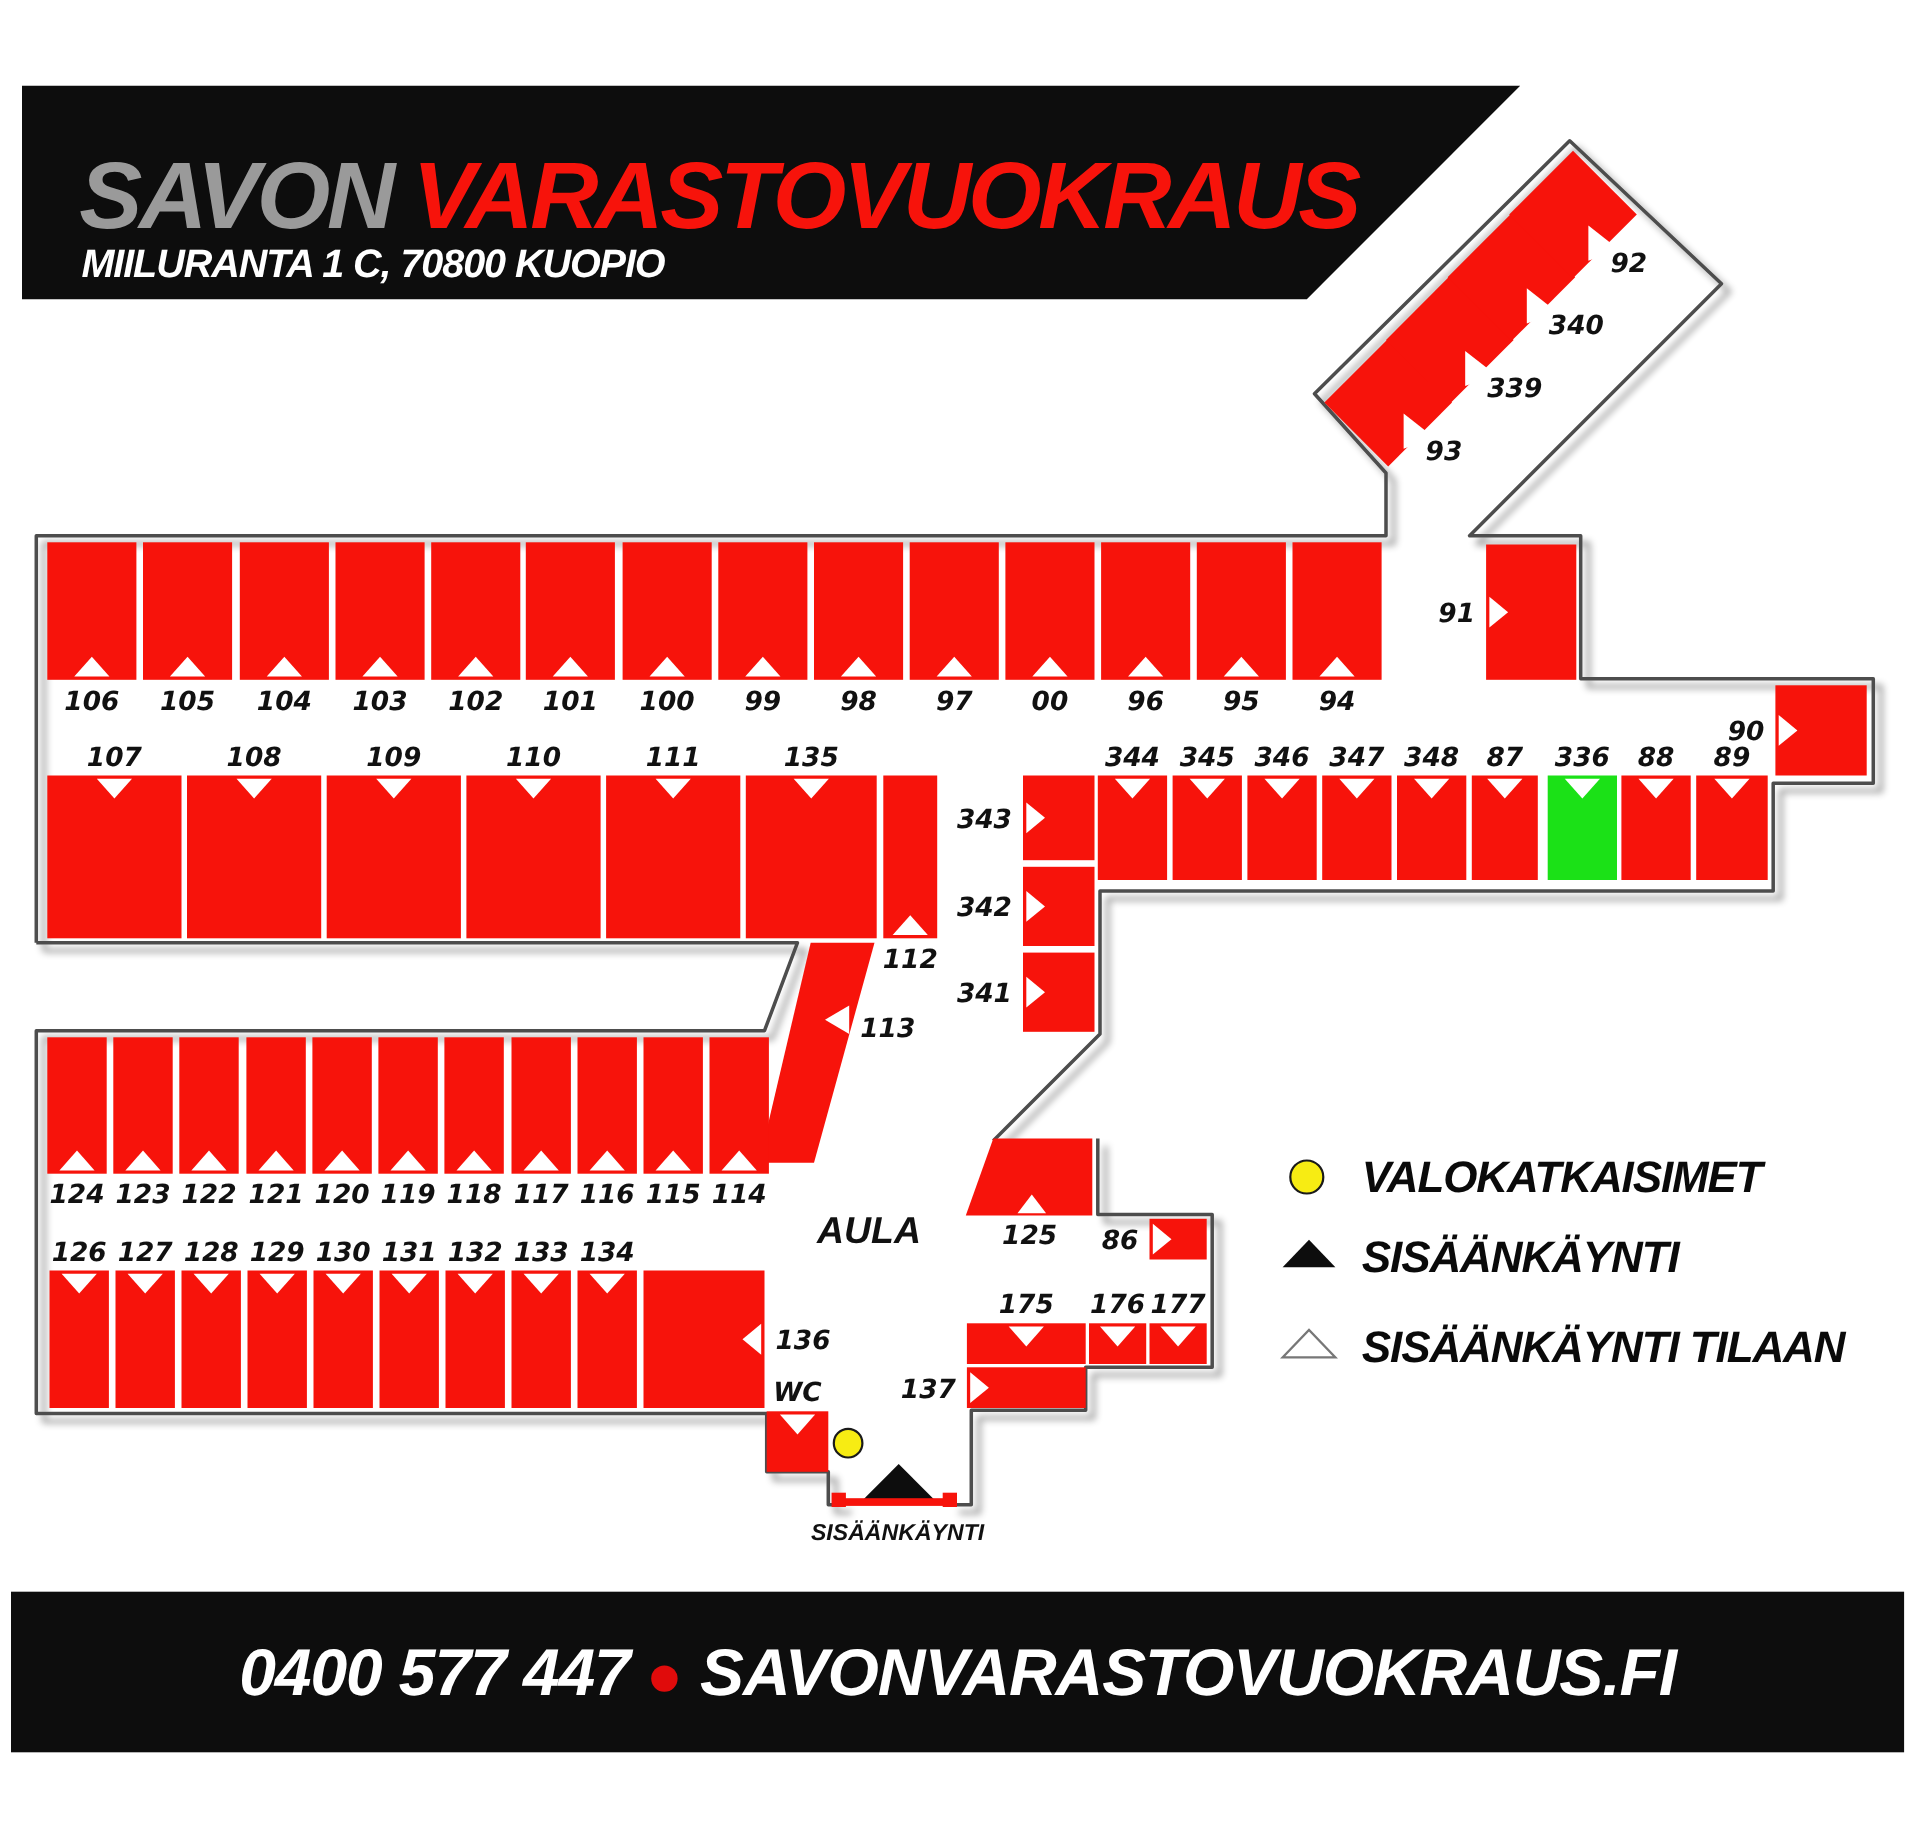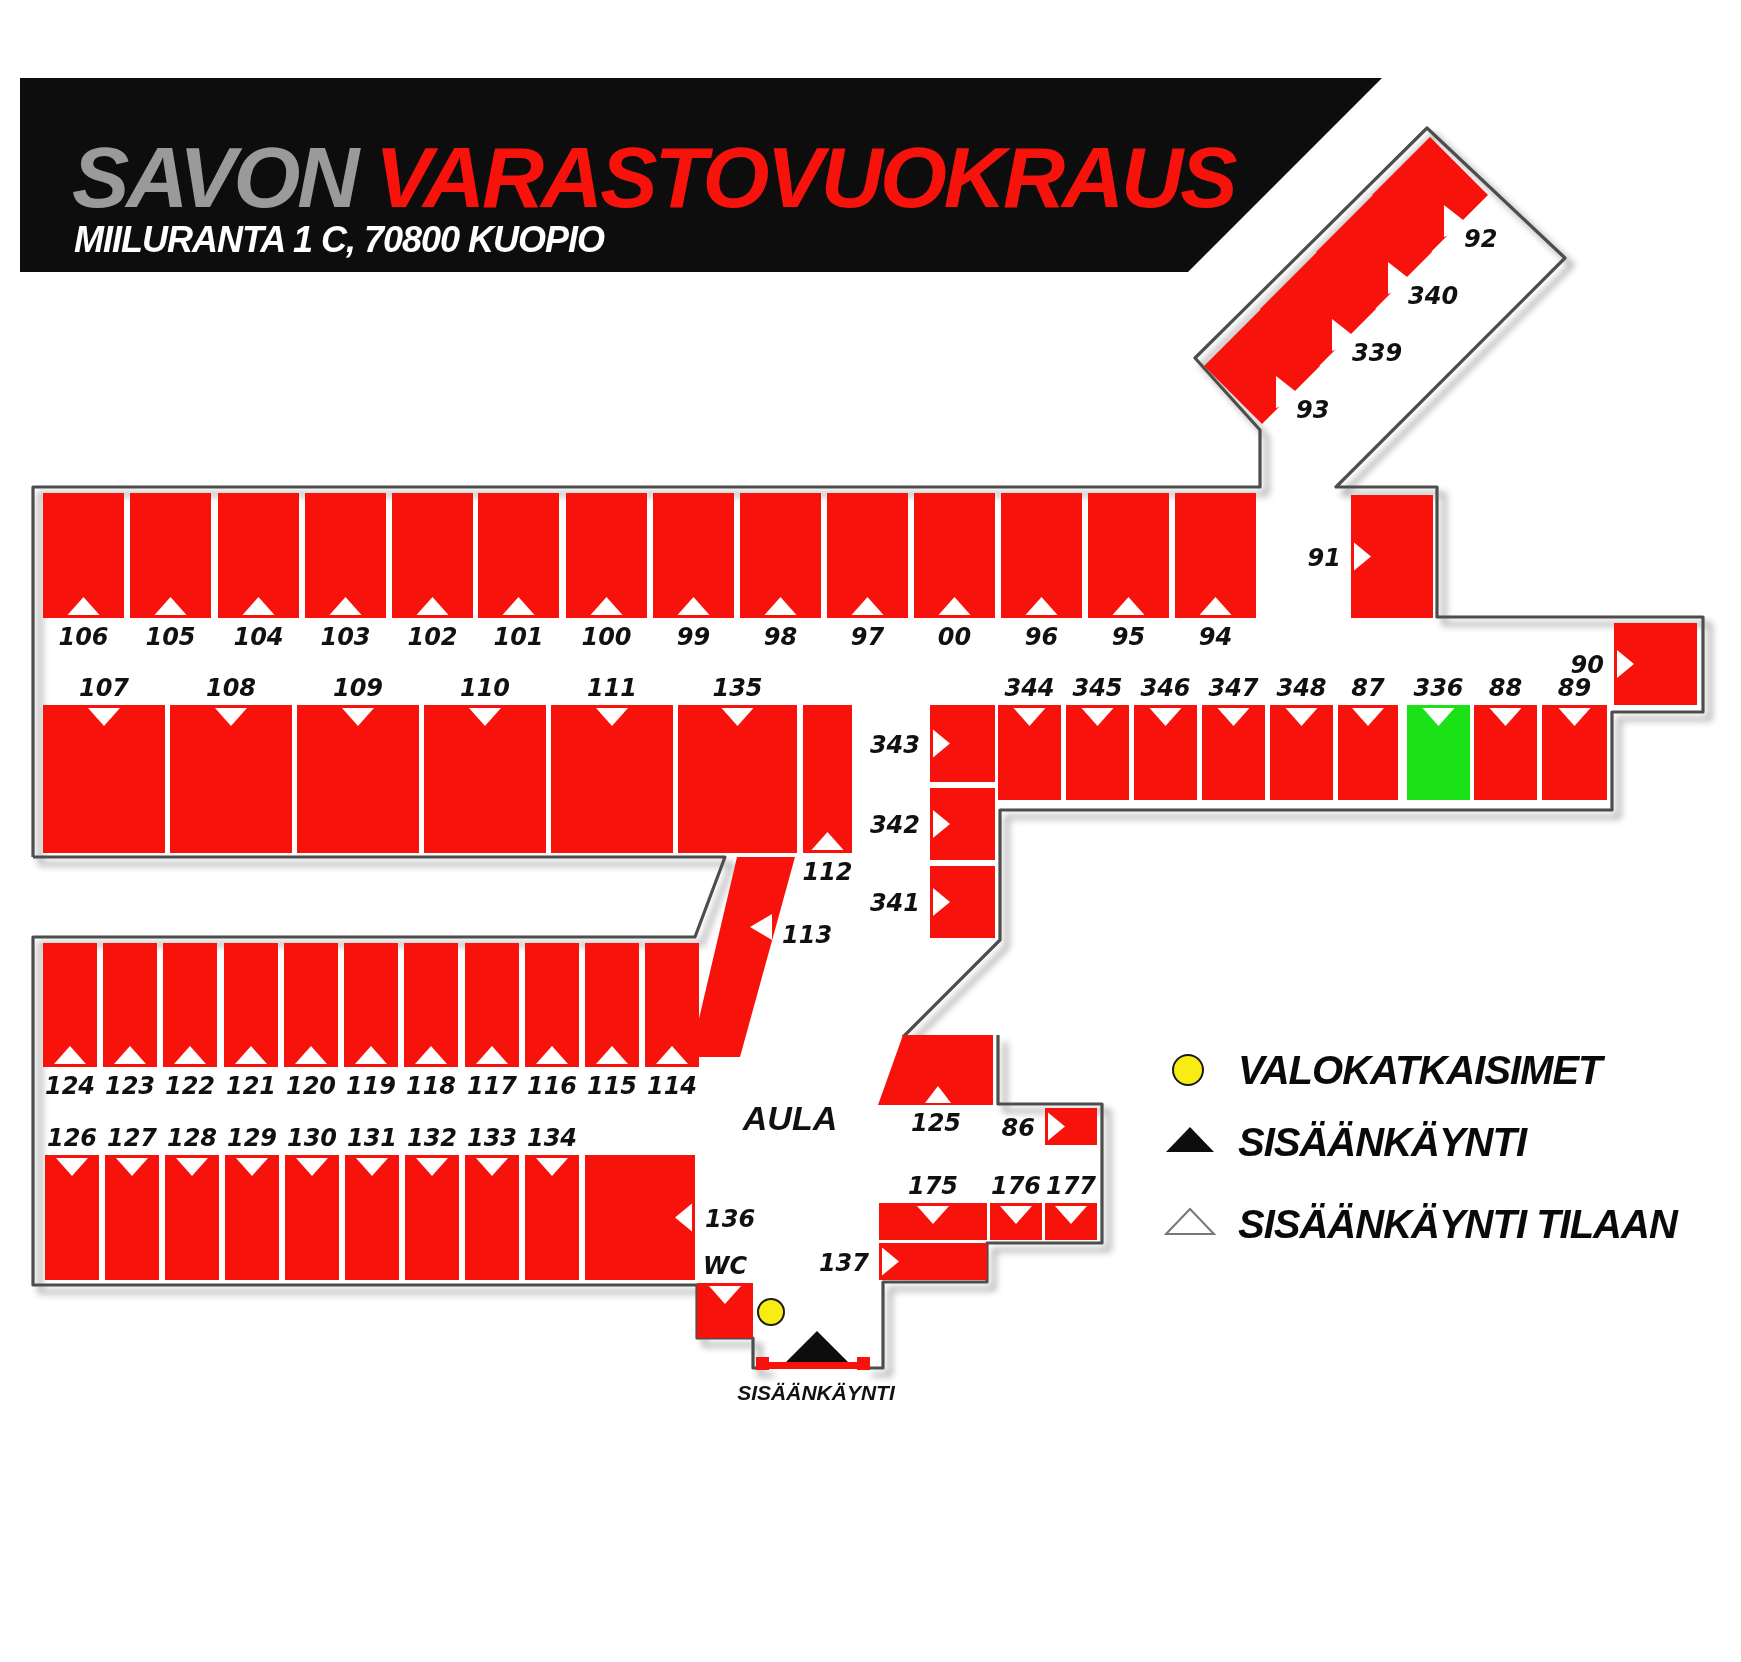--- a/index.html
+++ b/index.html
@@ -272,14 +272,19 @@
   <g>
     <circle cx="1188" cy="1070" r="15" id="legend-switch" stroke="#1a1a1a" stroke-width="2" fill="#F7EC13"></circle>
     <text class="legend-label" x="1238" y="1084">VALOKATKAISIMET</text>
     <polygon points="1166,1152 1214,1152 1190,1127" fill="#0d0d0d"></polygon>
     <text class="legend-label" x="1238" y="1156">SISÄÄNKÄYNTI</text>
     <polygon points="1166,1234 1214,1234 1190,1209" fill="#ffffff" stroke="#777" stroke-width="2"></polygon>
     <text class="legend-label" x="1238" y="1238">SISÄÄNKÄYNTI TILAAN</text>
   </g>
 </svg>
 
-
+<div class="footer-bar">
+  <span class="footer-text">0400 577 447</span>
+  <span class="footer-dot"></span>
+  <span class="footer-text">SAVONVARASTOVUOKRAUS.FI</span>
 </div>
 
+</div>
+
 </body></html>

